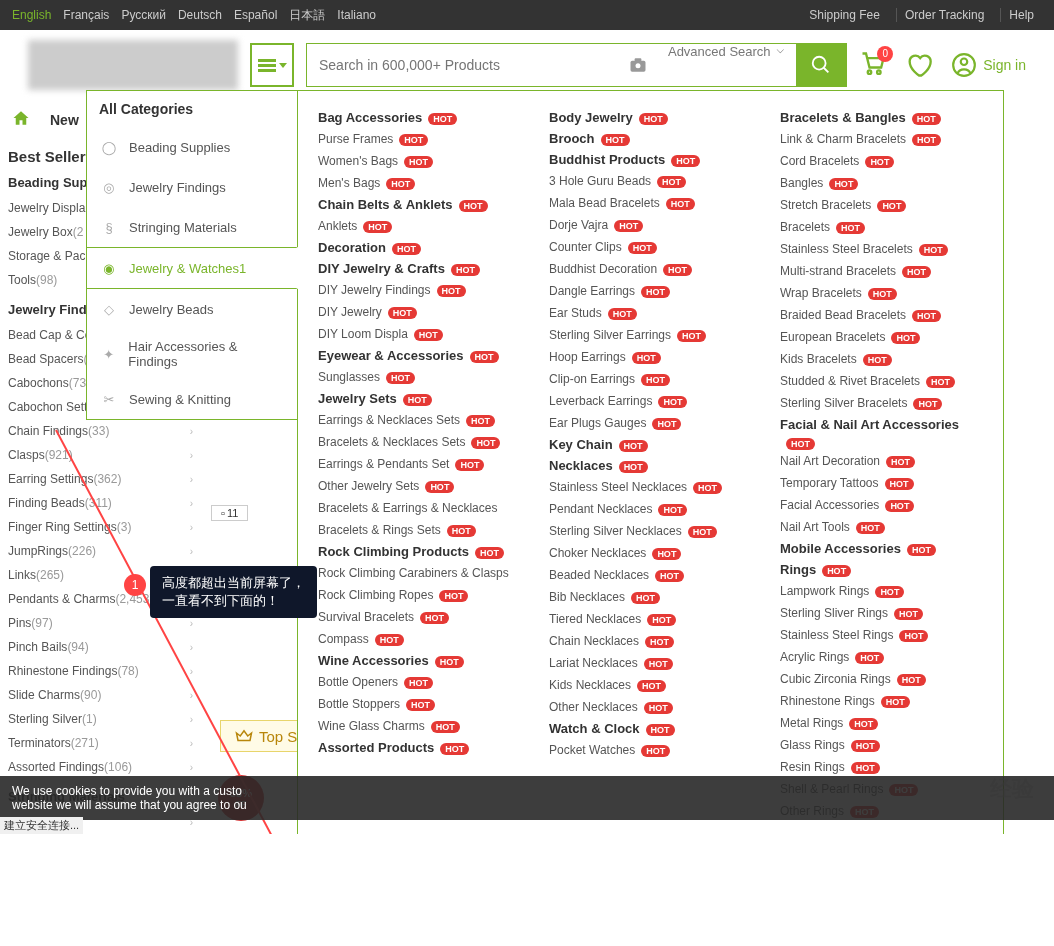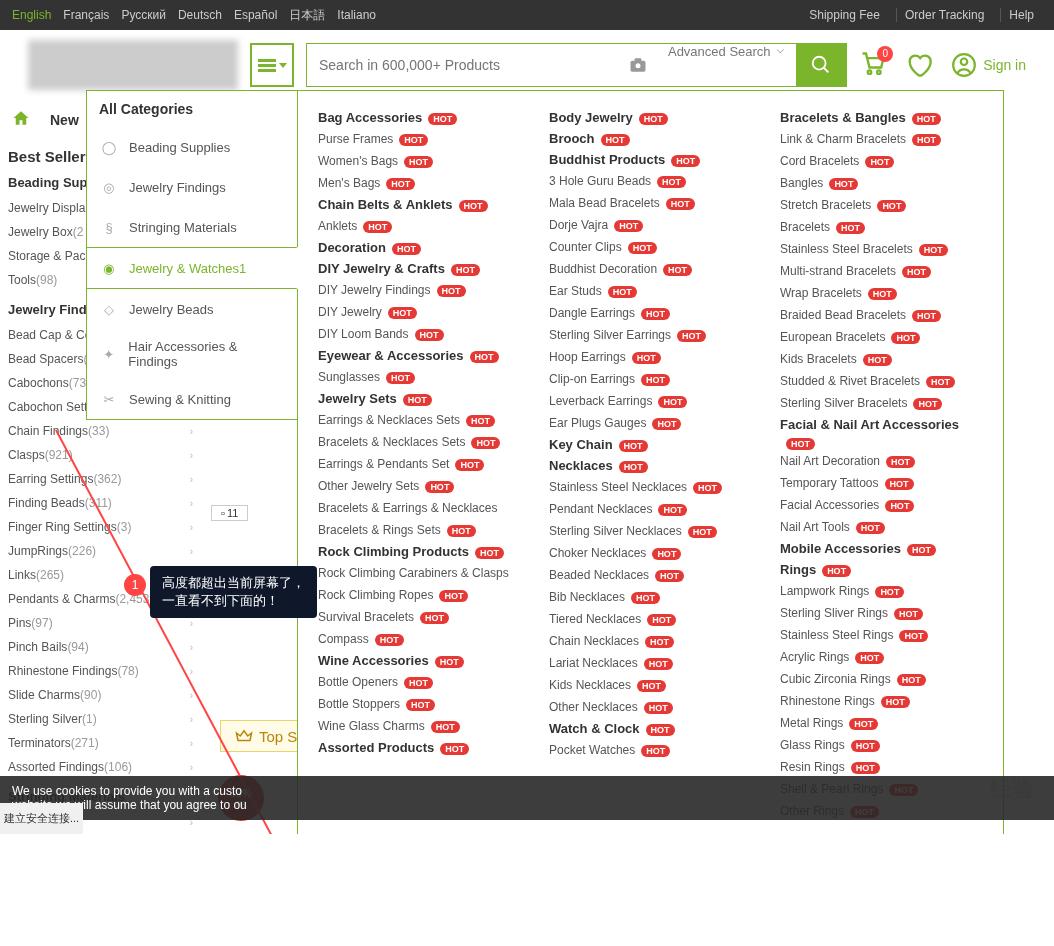--- a/index.html
+++ b/index.html
@@ -56,21 +56,21 @@
 .hot { display: inline-block; background: #e53935; color: #fff; font-size: 9px; font-weight: bold; padding: 1px 5px; border-radius: 7px; margin-left: 6px; vertical-align: middle; }
 
 .annot1 { position: absolute; left: 124px; top: 574px; z-index: 20; width: 22px; height: 22px; background: #f44; color: #fff; border-radius: 50%; display: flex; align-items: center; justify-content: center; font-size: 12px; }
 .tooltip { position: absolute; left: 150px; top: 566px; z-index: 20; background: #0f172a; color: #fff; padding: 8px 12px; border-radius: 4px; font-size: 13px; }
 .redline { position: absolute; left: 55px; top: 430px; width: 2px; height: 540px; background: #f44; transform: rotate(-28deg); transform-origin: top; z-index: 19; }
 
 .topsbar { position: absolute; left: 220px; top: 720px; background: #fffbe6; border: 1px solid #e8d56b; padding: 6px 14px; color: #b8860b; font-size: 15px; display: flex; align-items: center; gap: 6px; }
 .offbadge { position: absolute; left: 218px; top: 775px; background: #d32f2f; color: #fff; width: 46px; height: 46px; border-radius: 50%; display: flex; flex-direction: column; align-items: center; justify-content: center; font-size: 11px; font-weight: bold; }
 
 .cookie { position: absolute; left: 0; bottom: 14px; right: 0; background: rgba(40,40,40,0.9); color: #fff; padding: 8px 12px; font-size: 12px; z-index: 30; }
-.status { position: absolute; left: 0; bottom: 0; background: #f0f0f0; color: #333; font-size: 11px; padding: 8px 4px; z-index: 31; }
+.status { position: absolute; left: 0; bottom: 0; background: #f0f0f0; color: #333; font-size: 11px; padding: 1px 4px; z-index: 31; }
 .imgph { position: absolute; left: 211px; top: 505px; border: 1px solid #ccc; padding: 1px 9px; font-size: 11px; display: flex; align-items: center; gap: 2px; }
 .imgph::before { content: "▫"; }
 
 .watermark { position: absolute; right: 20px; bottom: 30px; color: rgba(200,200,200,0.6); font-size: 22px; z-index: 25; font-weight: bold; }
 </style>
 </head>
 <body>
 
 <div class="topbar">
   <div class="langs" id="langs"><a class="active">English</a><a>Français</a><a>Русский</a><a>Deutsch</a><a>Español</a><a>日本語</a><a>Italiano</a></div>
@@ -289,21 +289,21 @@
       <div><h4>Bag Accessories</h4><span class="hot">HOT</span></div>
       <a class="lnk"><span>Purse Frames</span><span class="hot">HOT</span></a>
       <a class="lnk"><span>Women's Bags</span><span class="hot">HOT</span></a>
       <a class="lnk"><span>Men's Bags</span><span class="hot">HOT</span></a>
       <div><h4>Chain Belts &amp; Anklets</h4><span class="hot">HOT</span></div>
       <a class="lnk"><span>Anklets</span><span class="hot">HOT</span></a>
       <div><h4>Decoration</h4><span class="hot">HOT</span></div>
       <div><h4>DIY Jewelry &amp; Crafts</h4><span class="hot">HOT</span></div>
       <a class="lnk"><span>DIY Jewelry Findings</span><span class="hot">HOT</span></a>
       <a class="lnk"><span>DIY Jewelry</span><span class="hot">HOT</span></a>
-      <a class="lnk"><span>DIY Loom Bands</span><span class="hot">HOT</span></a>
+      <a class="lnk"><span>DIY Loom Displa</span><span class="hot">HOT</span></a>
       <div><h4>Eyewear &amp; Accessories</h4><span class="hot">HOT</span></div>
       <a class="lnk"><span>Sunglasses</span><span class="hot">HOT</span></a>
       <div><h4>Jewelry Sets</h4><span class="hot">HOT</span></div>
       <a class="lnk"><span>Earrings &amp; Necklaces Sets</span><span class="hot">HOT</span></a>
       <a class="lnk"><span>Bracelets &amp; Necklaces Sets</span><span class="hot">HOT</span></a>
       <a class="lnk"><span>Earrings &amp; Pendants Set</span><span class="hot">HOT</span></a>
       <a class="lnk"><span>Other Jewelry Sets</span><span class="hot">HOT</span></a>
       <a class="lnk"><span>Bracelets &amp; Earrings &amp; Necklaces</span></a>
       <a class="lnk"><span>Bracelets &amp; Rings Sets</span><span class="hot">HOT</span></a>
       <div><h4>Rock Climbing Products</h4><span class="hot">HOT</span></div>
@@ -319,22 +319,22 @@
     </div>
   <div class="col" id="mcol2">
       <div><h4>Body Jewelry</h4><span class="hot">HOT</span></div>
       <div><h4>Brooch</h4><span class="hot">HOT</span></div>
       <div><h4>Buddhist Products</h4><span class="hot">HOT</span></div>
       <a class="lnk"><span>3 Hole Guru Beads</span><span class="hot">HOT</span></a>
       <a class="lnk"><span>Mala Bead Bracelets</span><span class="hot">HOT</span></a>
       <a class="lnk"><span>Dorje Vajra</span><span class="hot">HOT</span></a>
       <a class="lnk"><span>Counter Clips</span><span class="hot">HOT</span></a>
       <a class="lnk"><span>Buddhist Decoration</span><span class="hot">HOT</span></a>
+      <a class="lnk"><span>Dangle Earrings</span><span class="hot">HOT</span></a>
       <a class="lnk"><span>Ear Studs</span><span class="hot">HOT</span></a>
-      <a class="lnk"><span>Dangle Earrings</span><span class="hot">HOT</span></a>
       <a class="lnk"><span>Sterling Silver Earrings</span><span class="hot">HOT</span></a>
       <a class="lnk"><span>Hoop Earrings</span><span class="hot">HOT</span></a>
       <a class="lnk"><span>Clip-on Earrings</span><span class="hot">HOT</span></a>
       <a class="lnk"><span>Leverback Earrings</span><span class="hot">HOT</span></a>
       <a class="lnk"><span>Ear Plugs Gauges</span><span class="hot">HOT</span></a>
       <div><h4>Key Chain</h4><span class="hot">HOT</span></div>
       <div><h4>Necklaces</h4><span class="hot">HOT</span></div>
       <a class="lnk"><span>Stainless Steel Necklaces</span><span class="hot">HOT</span></a>
       <a class="lnk"><span>Pendant Necklaces</span><span class="hot">HOT</span></a>
       <a class="lnk"><span>Sterling Silver Necklaces</span><span class="hot">HOT</span></a>

